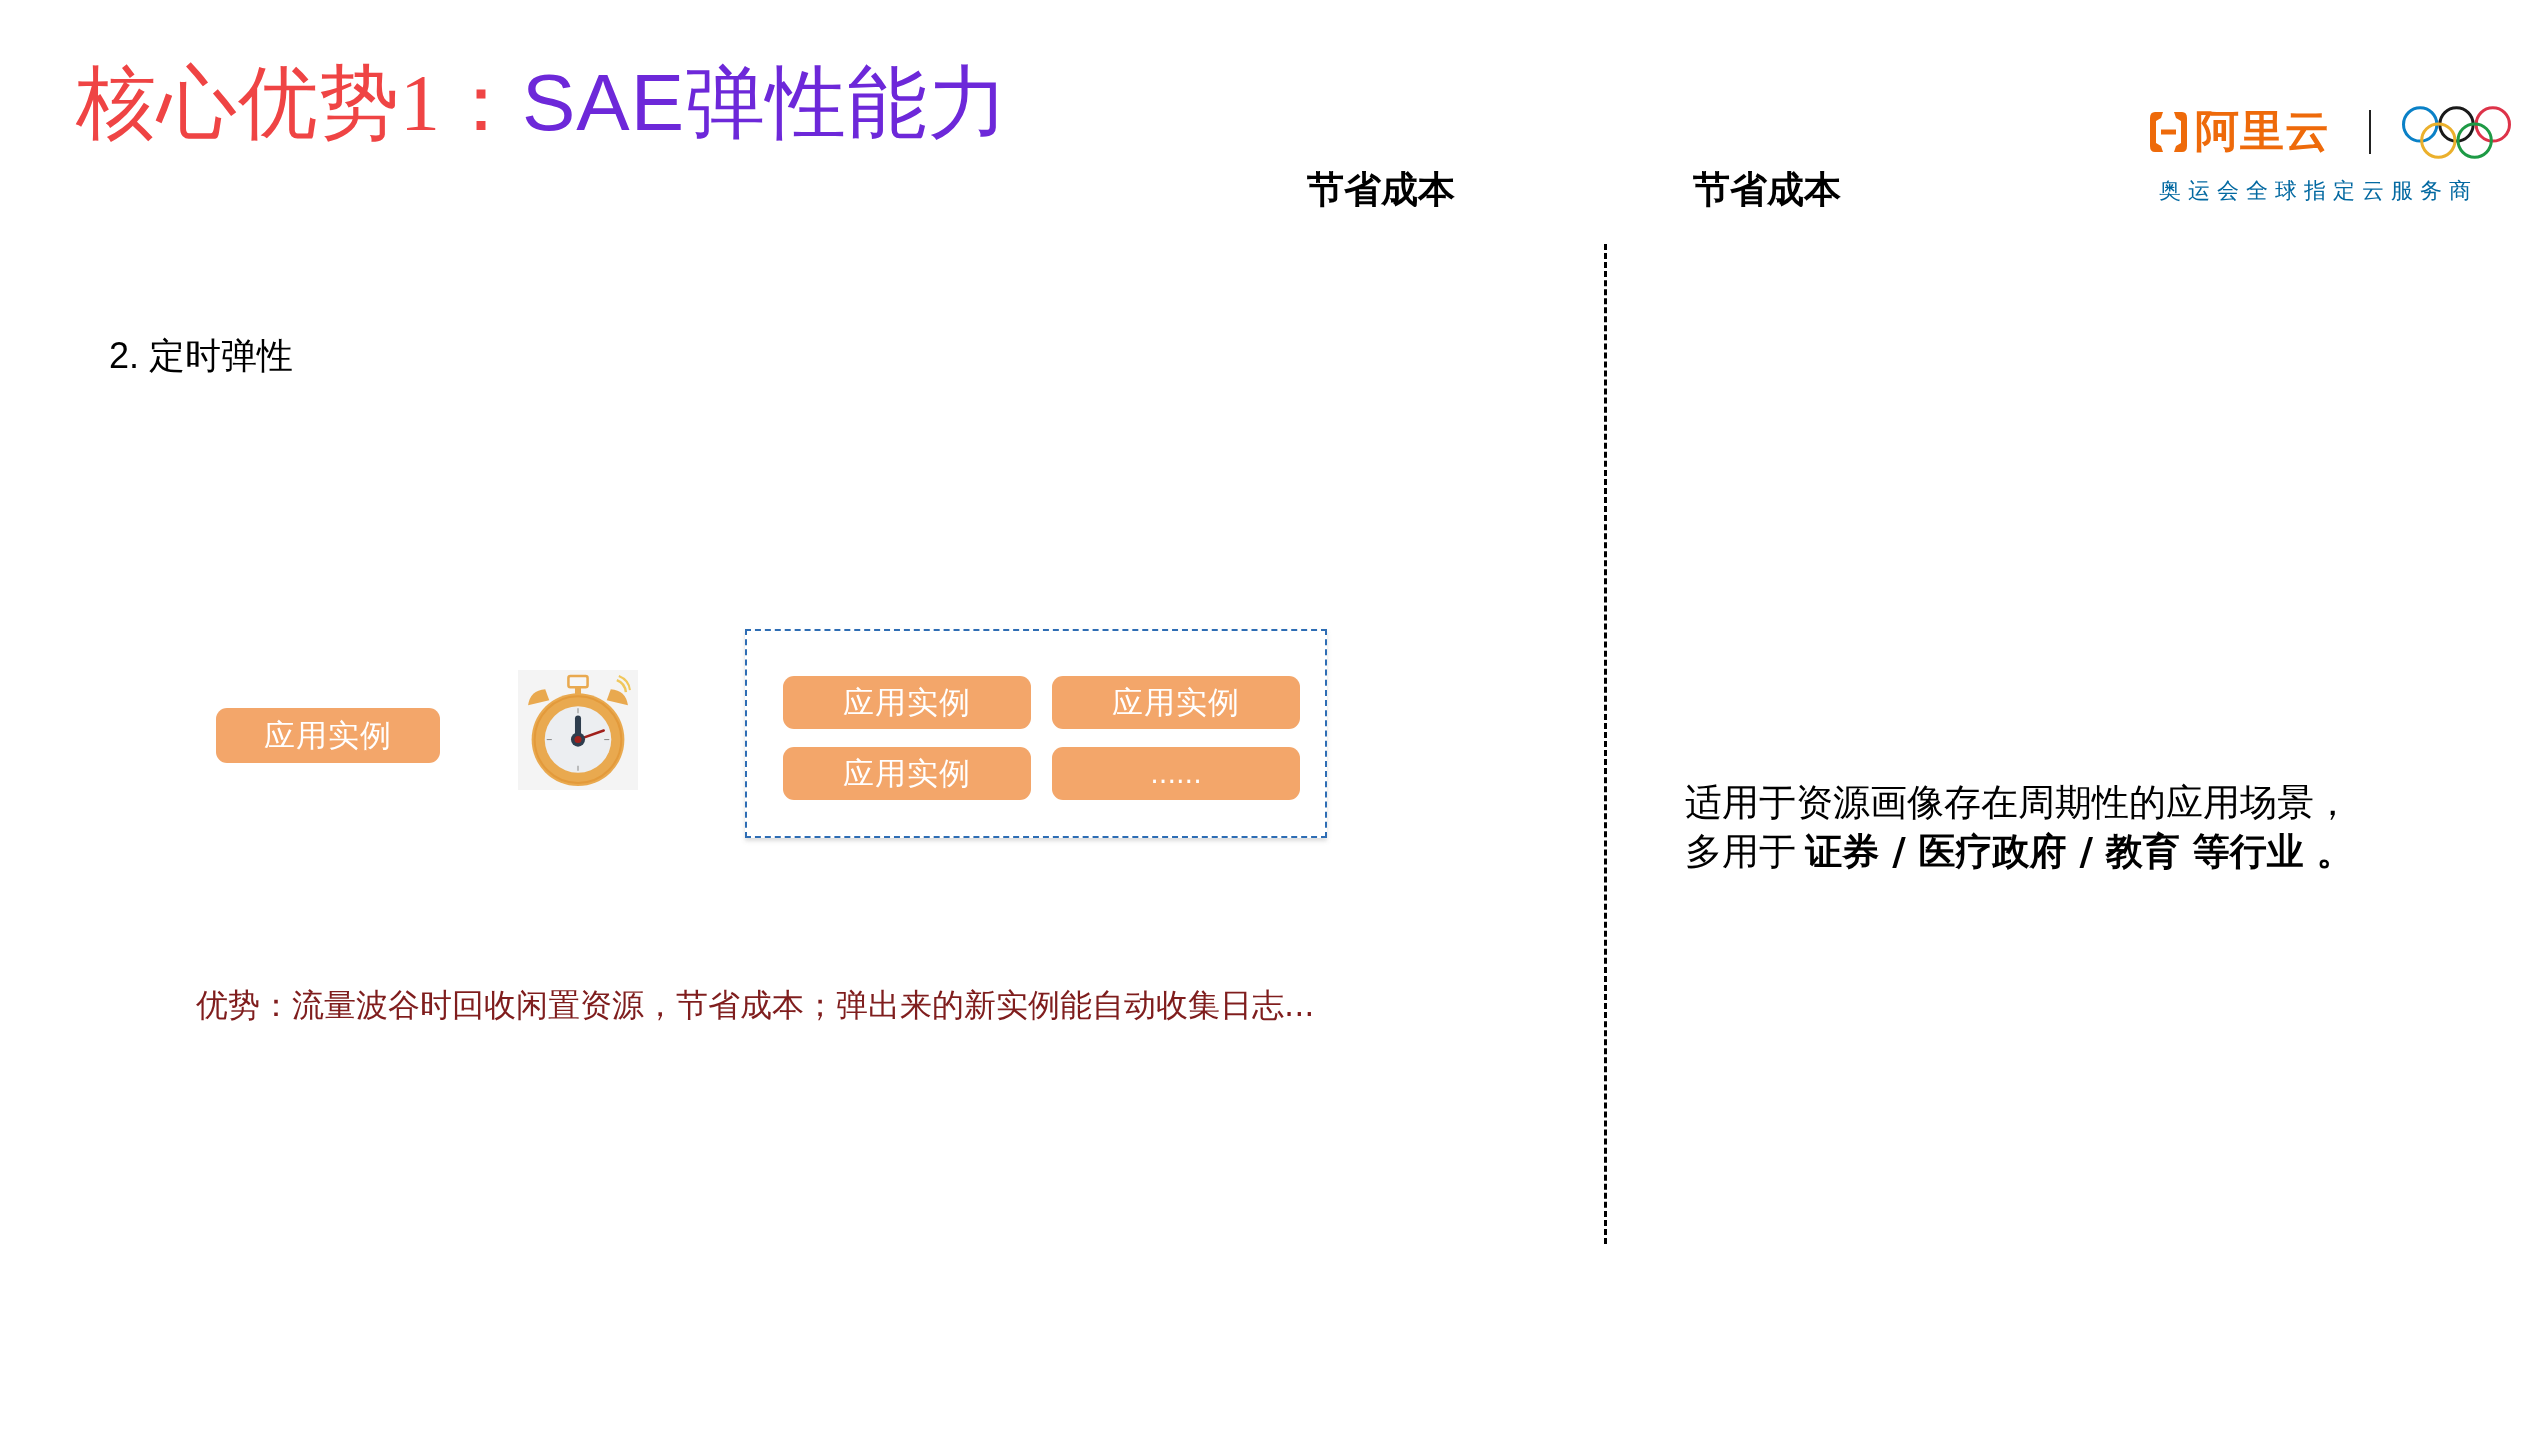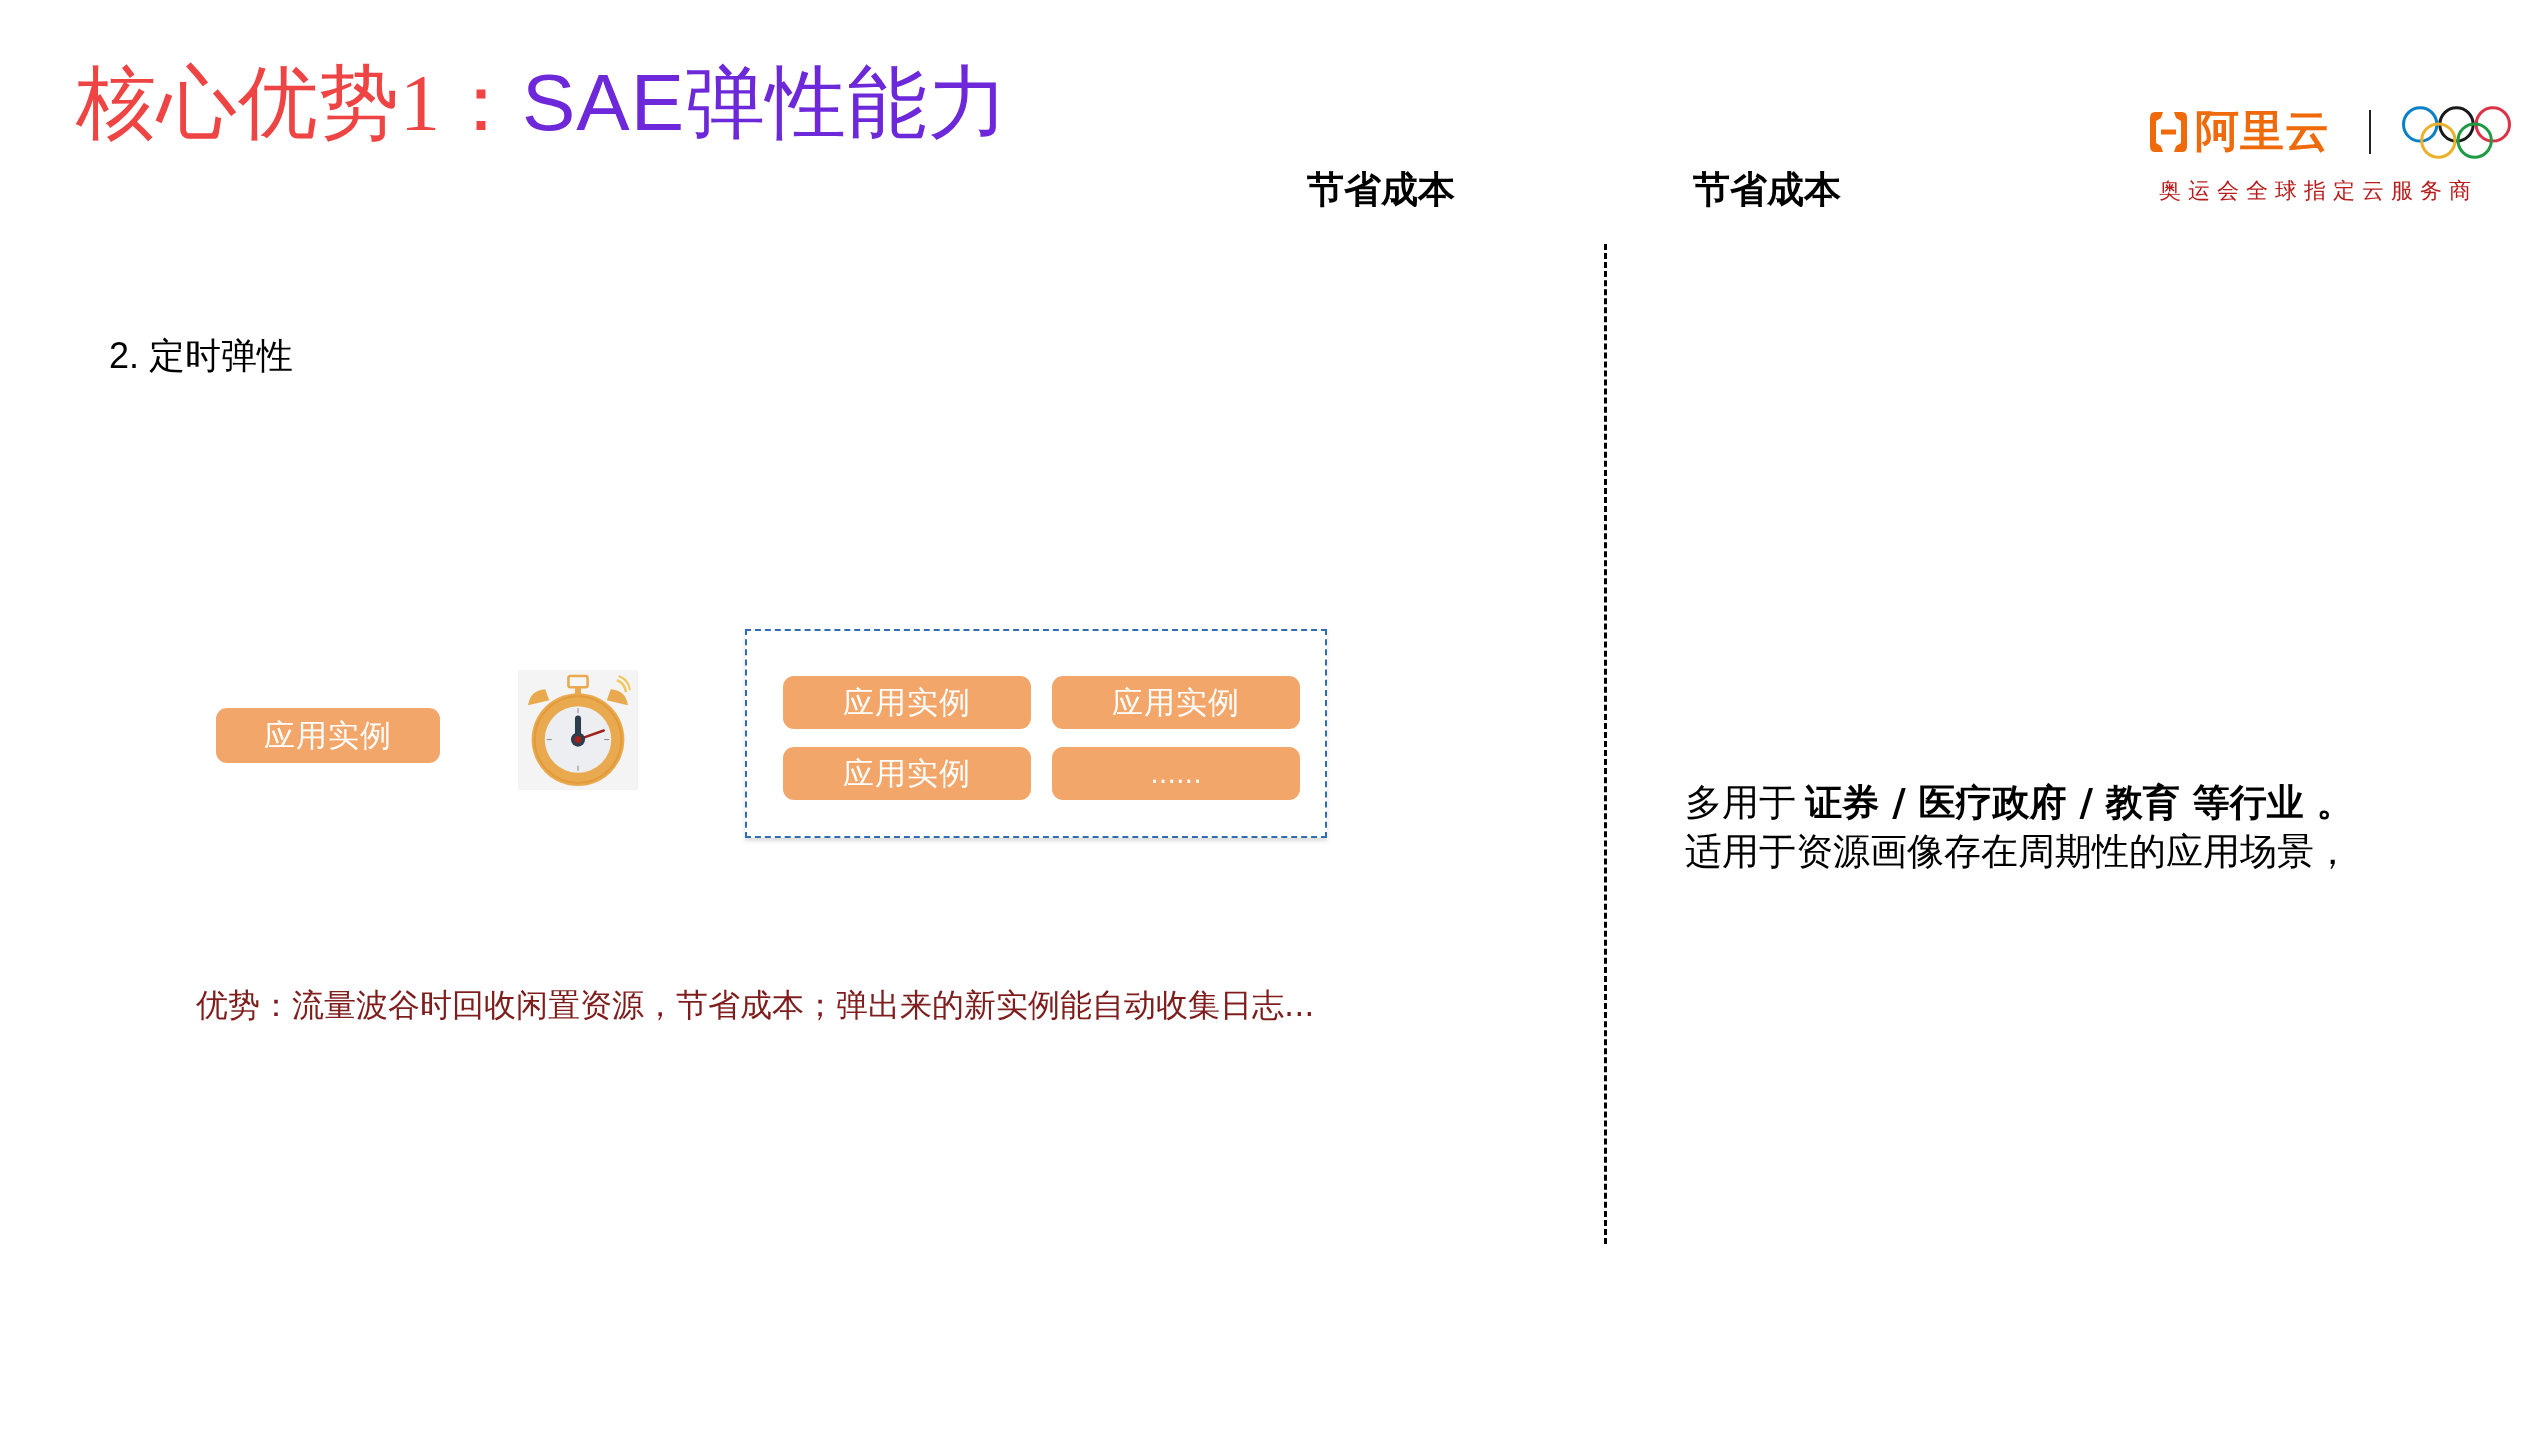--- a/index.html
+++ b/index.html
@@ -11,21 +11,21 @@
   .title { left:76px; top:55px; font-size:80px; line-height:96px; white-space:nowrap; letter-spacing:1px; }
   .title .part1 { color:#ef4444; font-family:"Liberation Serif","DejaVu Serif",serif; }
   .title .part2 { color:#6d28d9; }
 
   
   .logo { left:2146px; top:101px; width:364px; height:111px; }
   .logo-icon { position:absolute; left:2px; top:9px; width:41px; height:44px; }
   .logo-text { position:absolute; left:49px; top:5px; font-size:44px; line-height:50px; font-weight:bold; color:#EE6A0A; letter-spacing:1px; white-space:nowrap; }
   .logo-divider { position:absolute; left:223px; top:9px; width:2px; height:44px; background:#222; }
   .rings { position:absolute; left:255px; top:3px; width:111px; height:56px; }
-  .tagline { position:absolute; left:13px; top:76px; font-size:22px; line-height:27px; letter-spacing:7px; color:#b91c1c; white-space:nowrap; font-family:"DejaVu Sans",sans-serif; }
+  .tagline { position:absolute; left:13px; top:76px; font-size:22px; line-height:27px; letter-spacing:7px; color:#0369a1; white-space:nowrap; font-family:"DejaVu Sans",sans-serif; }
 
   
   .col-header { top:167px; font-size:37px; line-height:45px; font-weight:bold; white-space:nowrap; font-family:"DejaVu Sans",sans-serif; }
   .hdr-platform { left:1307px; }
   .hdr-scenario { left:1693px; }
 
   
   .divider { left:1604px; top:244px; width:0; height:1000px; border-left:3px dashed #000; }
 
   
@@ -132,18 +132,18 @@
 <div class="abs inst inst-r2c1">
   <span>应用实例</span>
 </div>
 <div class="abs inst inst-r2c2">
   <span>......</span>
 </div>
 
 <div class="abs advantage">优势：流量波谷时回收闲置资源，节省成本；弹出来的新实例能自动收集日志...</div>
 
 <div class="abs scenario">
+  <div>适用于资源画像存在周期性的应用场景，</div>
   <div>
     <span>多用于 </span><span class="b">证券 / </span><span class="b">医疗政府 / </span><span class="b">教育 </span><span class="b">等行业 。</span>
   </div>
-  <div>适用于资源画像存在周期性的应用场景，</div>
 </div>
 
 
 </body></html>

